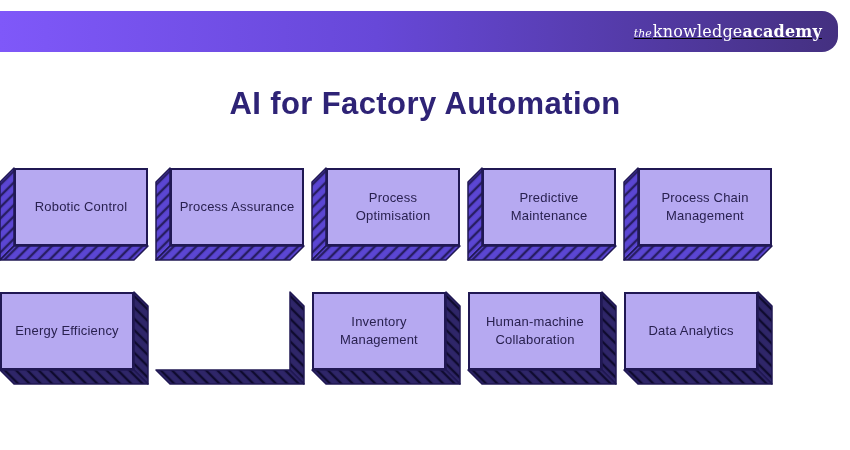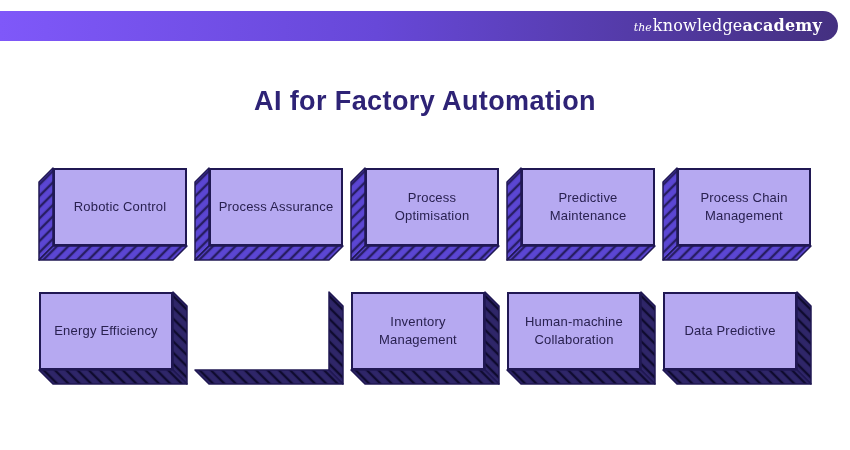--- a/index.html
+++ b/index.html
@@ -5,43 +5,43 @@
   html,body{margin:0;padding:0;}
   body{
     width:850px;height:450px;position:relative;overflow:hidden;
     background:#ffffff;
     font-family:"Liberation Sans", sans-serif;
   }
   .stage{position:absolute;inset:0;}
 
   
   .header-bar{
-    position:absolute;top:11px;left:0;width:838px;height:30px;
+    position:absolute;top:11px;left:0;width:838px;height:41px;
     background:linear-gradient(90deg,#7f58f9 0%,#6748d8 45%,#443080 100%);
     border-radius:0 16px 16px 0;
     display:flex;align-items:center;justify-content:flex-end;
-    padding-right:16px;box-sizing:border-box;
+    padding-right:16px;box-sizing:border-box;text-decoration:underline;
   }
   .logo{color:#ffffff;font-family:"DejaVu Serif","Liberation Serif",serif;white-space:nowrap;line-height:1;}
   .logo .the{font-style:italic;font-size:11px;margin-right:1px;}
   .logo .knowledge{font-size:16px;font-weight:400;letter-spacing:.2px;}
   .logo .academy{font-size:16px;font-weight:700;letter-spacing:.2px;}
 
   
   .title{
     position:absolute;top:86px;left:0;width:100%;
     text-align:center;margin:0;
-    font-size:27px;font-weight:700;letter-spacing:.4px;
+    font-size:31px;font-weight:700;letter-spacing:.4px;
     color:#2e2376;
   }
 
   
   .row{
     position:absolute;left:0;width:100%;
-    display:flex;justify-content:center;gap:8px;
+    display:flex;gap:8px;
   }
   .row.r1{top:168px;}
   .row.r2{top:292px;}
 
   .box3d{position:relative;width:148px;height:92px;flex:0 0 148px;}
   .box3d svg.extrude{position:absolute;left:0;top:0;overflow:visible;}
   .face{
     position:absolute;top:0;width:134px;height:78px;box-sizing:border-box;
     background:#b6a9f1;border:2px solid #201853;
     display:flex;align-items:center;justify-content:center;
@@ -165,18 +165,18 @@
           <span class="box-label">Human-machine
 Collaboration</span>
         </div>
       </div>
       <div class="box3d right">
         <svg class="extrude" width="148" height="92" viewBox="0 0 148 92">
           <path d="M134 0 L148 14 L148 92 L134 78 Z" fill="url(#hatchR)" stroke="#201853" stroke-width="1.5" stroke-linejoin="round"></path>
           <path d="M0 78 L134 78 L148 92 L14 92 Z" fill="url(#hatchR)" stroke="#201853" stroke-width="1.5" stroke-linejoin="round"></path>
         </svg>
         <div class="face">
-          <span class="box-label">Data Predictive</span>
+          <span class="box-label">Data Analytics</span>
         </div>
       </div>
     </div>
 
 </div>
 
 </body></html>

